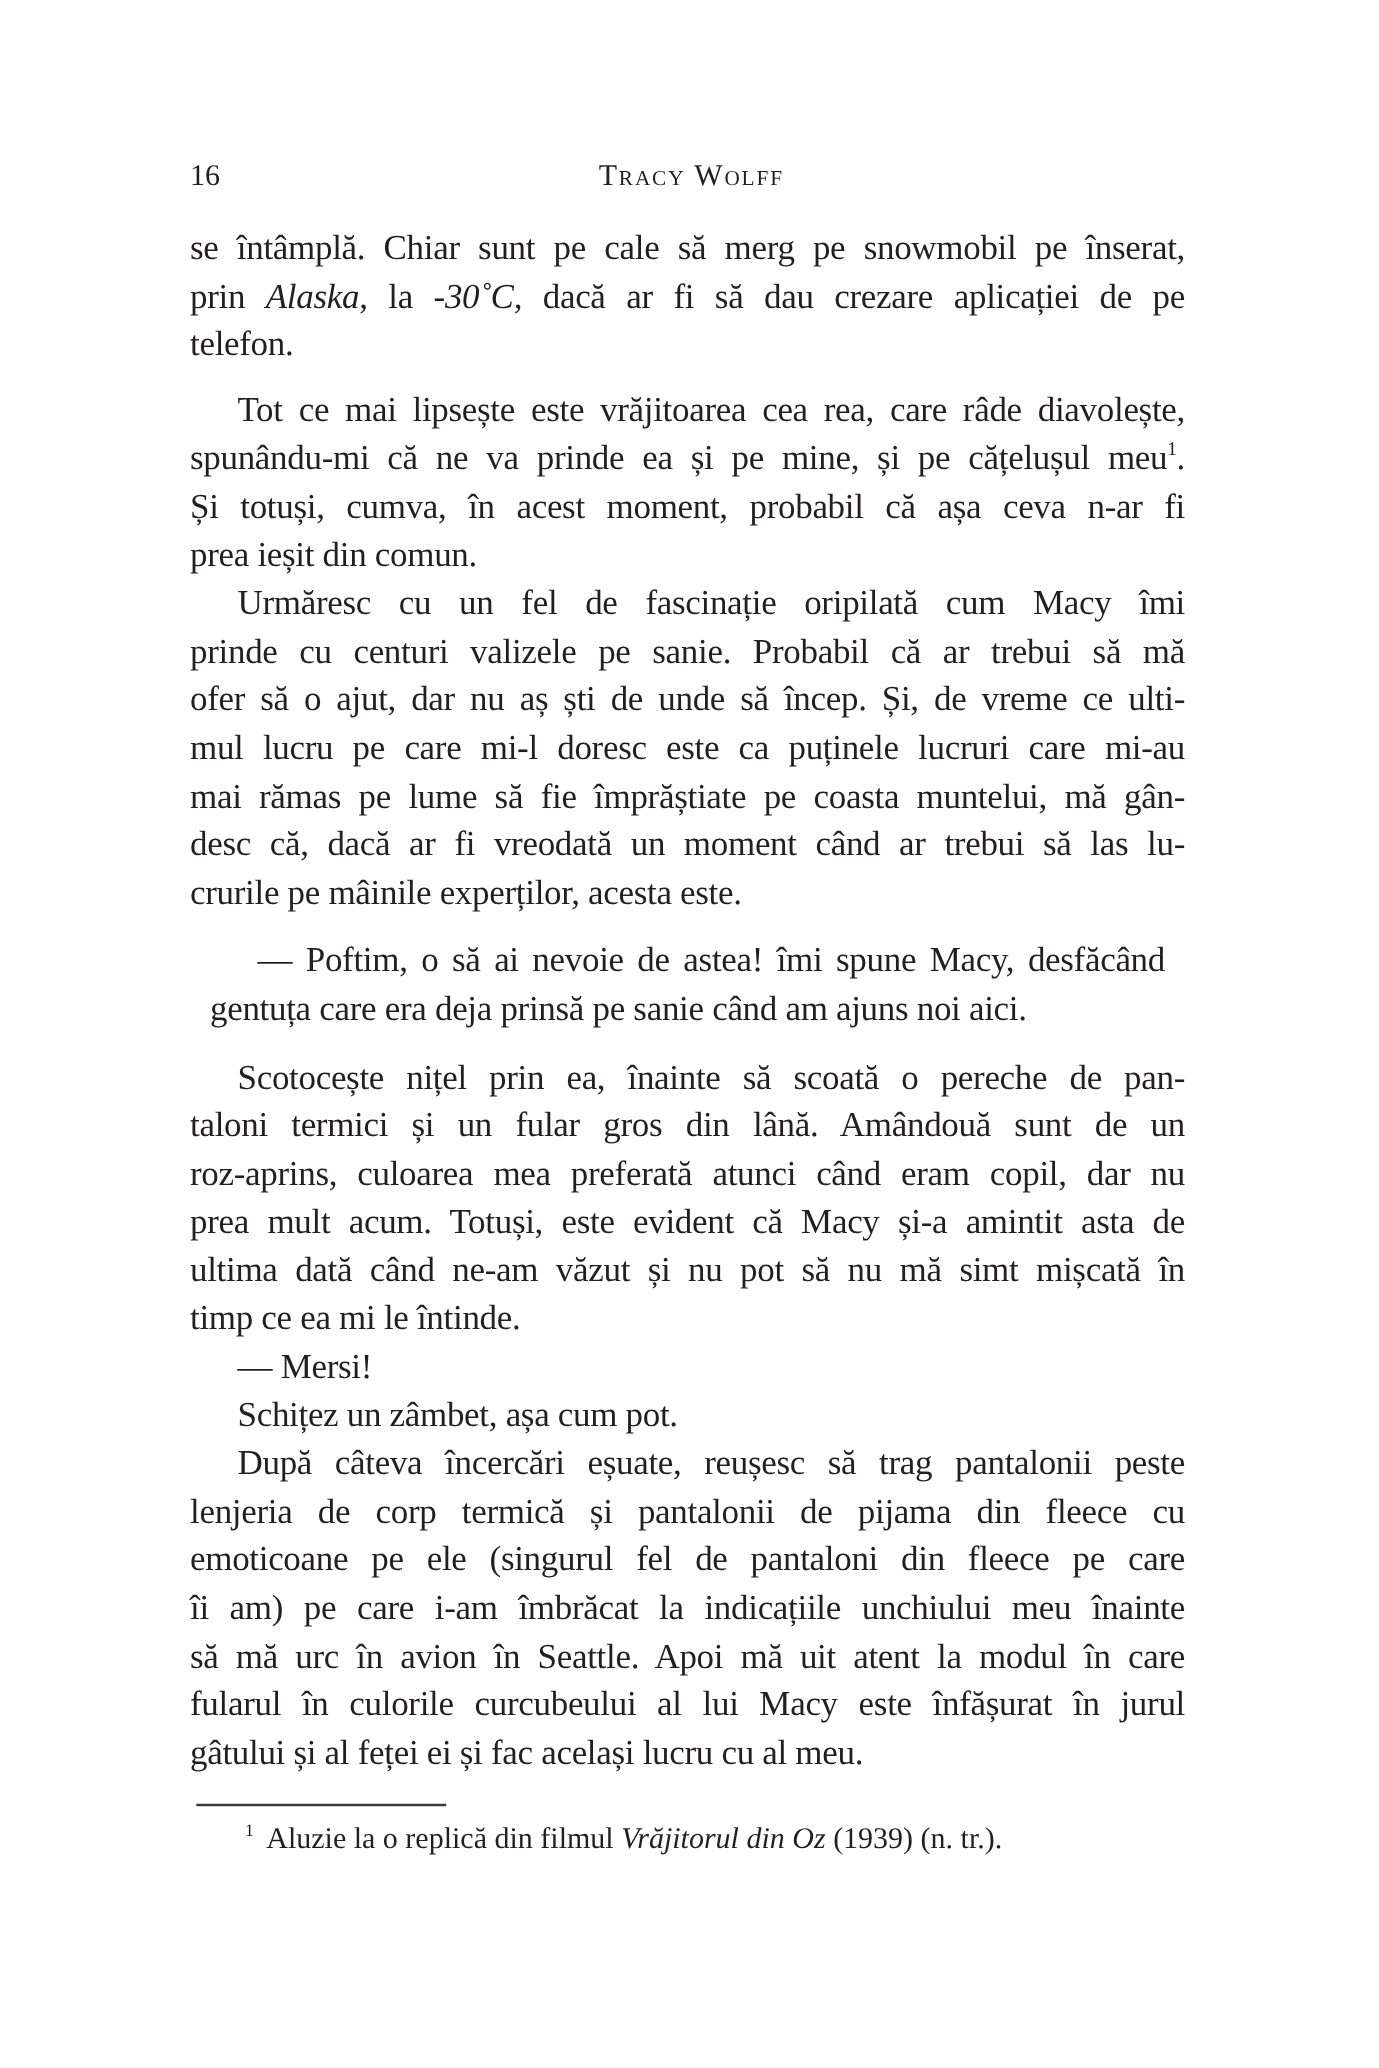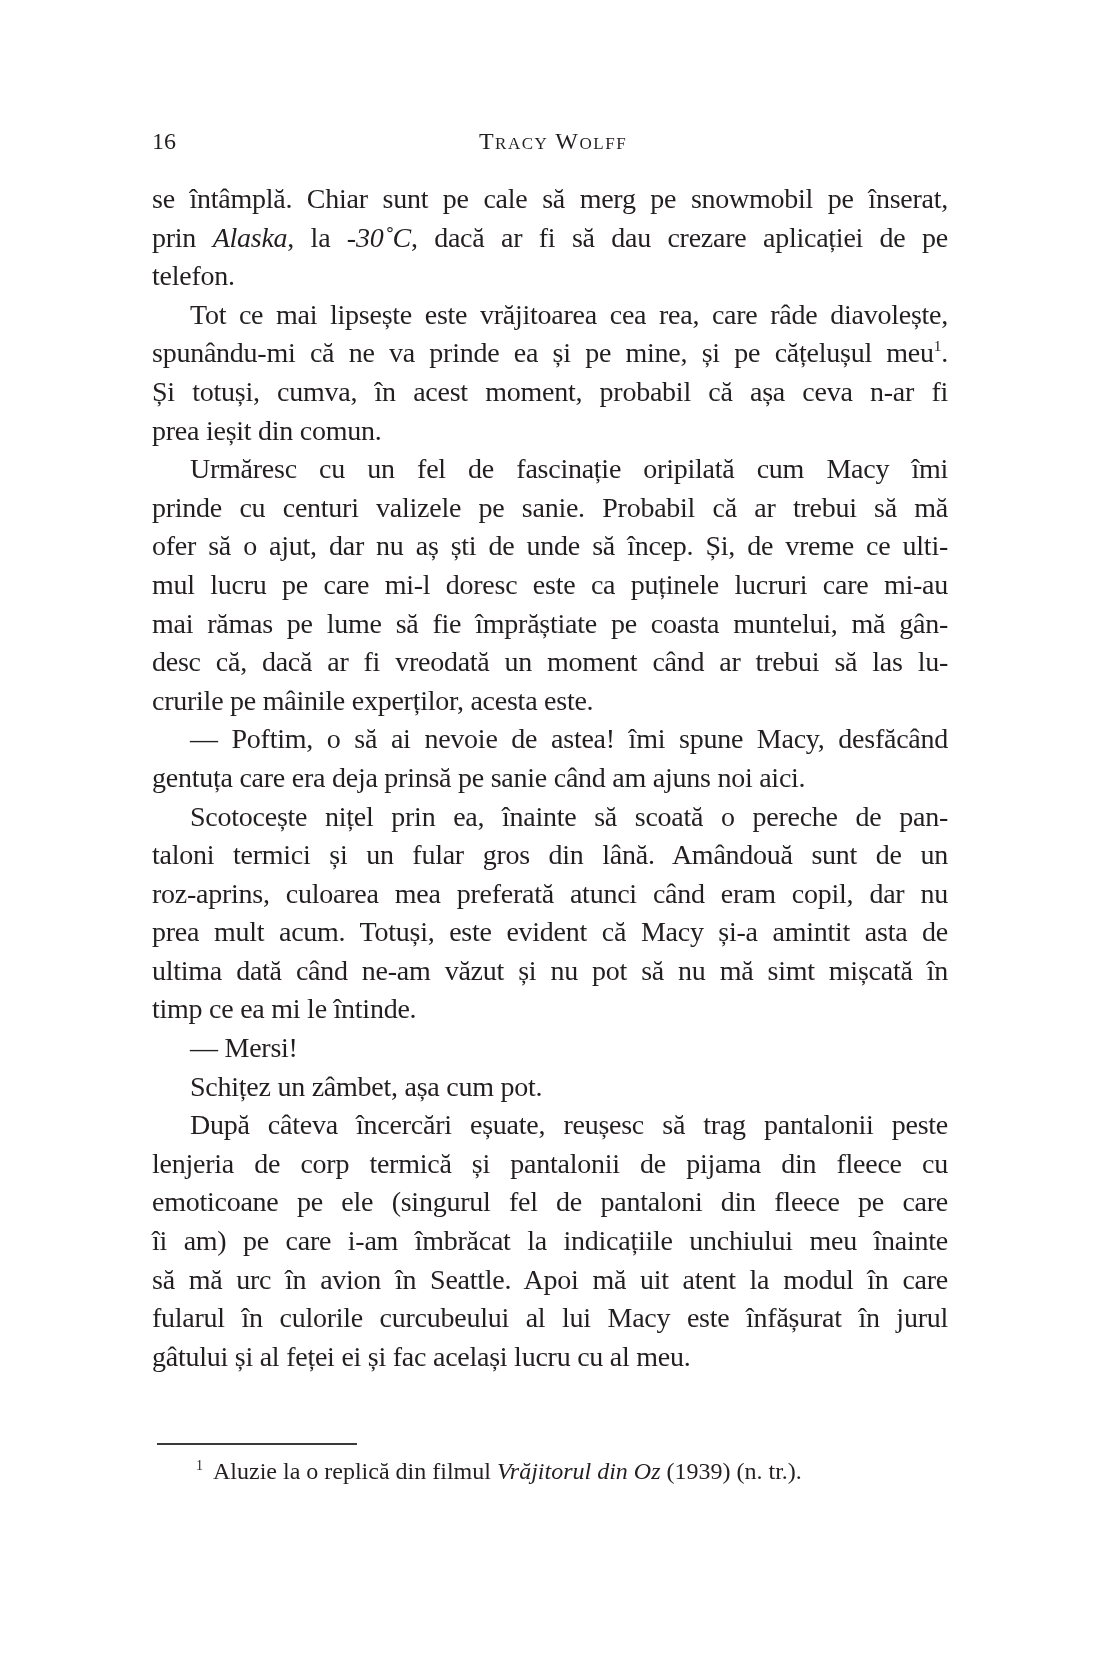--- a/index.html
+++ b/index.html
@@ -104,35 +104,35 @@
     <span class="running-title">Tracy Wolff</span>
   </div>
 
   <div class="body-text" id="body-text">
       <div style="margin: 0px;">
         <span class="line"><span>se întâmplă. Chiar sunt pe cale să merg pe snowmobil pe înserat,</span></span>
         <span class="line"><span>prin </span><em>Alaska</em><span>, la </span><em>-30˚C</em><span>, dacă ar fi să dau crezare aplicației de pe</span></span>
         <span class="line last"><span>telefon.</span></span>
       </div>
       <div style="margin: 0px;">
-        <span class="line" style="text-indent: 38px;"><span>Tot ce mai lipsește este vrăjitoarea cea rea, care râde diavolește,</span></span>
+        <span class="line" style="text-indent: 38px; margin-top: 14px;"><span>Tot ce mai lipsește este vrăjitoarea cea rea, care râde diavolește,</span></span>
         <span class="line"><span>spunându-mi că ne va prinde ea și pe mine, și pe cățelușul meu</span><sup>1</sup><span>.</span></span>
         <span class="line"><span>Și totuși, cumva, în acest moment, probabil că așa ceva n-ar fi</span></span>
         <span class="line last"><span>prea ieșit din comun.</span></span>
       </div>
       <div style="margin: 0px;">
         <span class="line" style="text-indent: 38px;"><span>Urmăresc cu un fel de fascinație oripilată cum Macy îmi</span></span>
         <span class="line"><span>prinde cu centuri valizele pe sanie. Probabil că ar trebui să mă</span></span>
         <span class="line"><span>ofer să o ajut, dar nu aș ști de unde să încep. Și, de vreme ce ulti-</span></span>
         <span class="line"><span>mul lucru pe care mi-l doresc este ca puținele lucruri care mi-au</span></span>
         <span class="line"><span>mai rămas pe lume să fie împrăștiate pe coasta muntelui, mă gân-</span></span>
         <span class="line"><span>desc că, dacă ar fi vreodată un moment când ar trebui să las lu-</span></span>
         <span class="line last"><span>crurile pe mâinile experților, acesta este.</span></span>
       </div>
-      <div style="margin: 0px;">
+      <div style="margin: 16px;">
         <span class="line" style="text-indent: 38px;"><span>— Poftim, o să ai nevoie de astea! îmi spune Macy, desfăcând</span></span>
         <span class="line last"><span>gentuța care era deja prinsă pe sanie când am ajuns noi aici.</span></span>
       </div>
       <div style="margin: 0px;">
         <span class="line" style="text-indent: 38px;"><span>Scotocește nițel prin ea, înainte să scoată o pereche de pan-</span></span>
         <span class="line"><span>taloni termici și un fular gros din lână. Amândouă sunt de un</span></span>
         <span class="line"><span>roz-aprins, culoarea mea preferată atunci când eram copil, dar nu</span></span>
         <span class="line"><span>prea mult acum. Totuși, este evident că Macy și-a amintit asta de</span></span>
         <span class="line"><span>ultima dată când ne-am văzut și nu pot să nu mă simt mișcată în</span></span>
         <span class="line last"><span>timp ce ea mi le întinde.</span></span>

